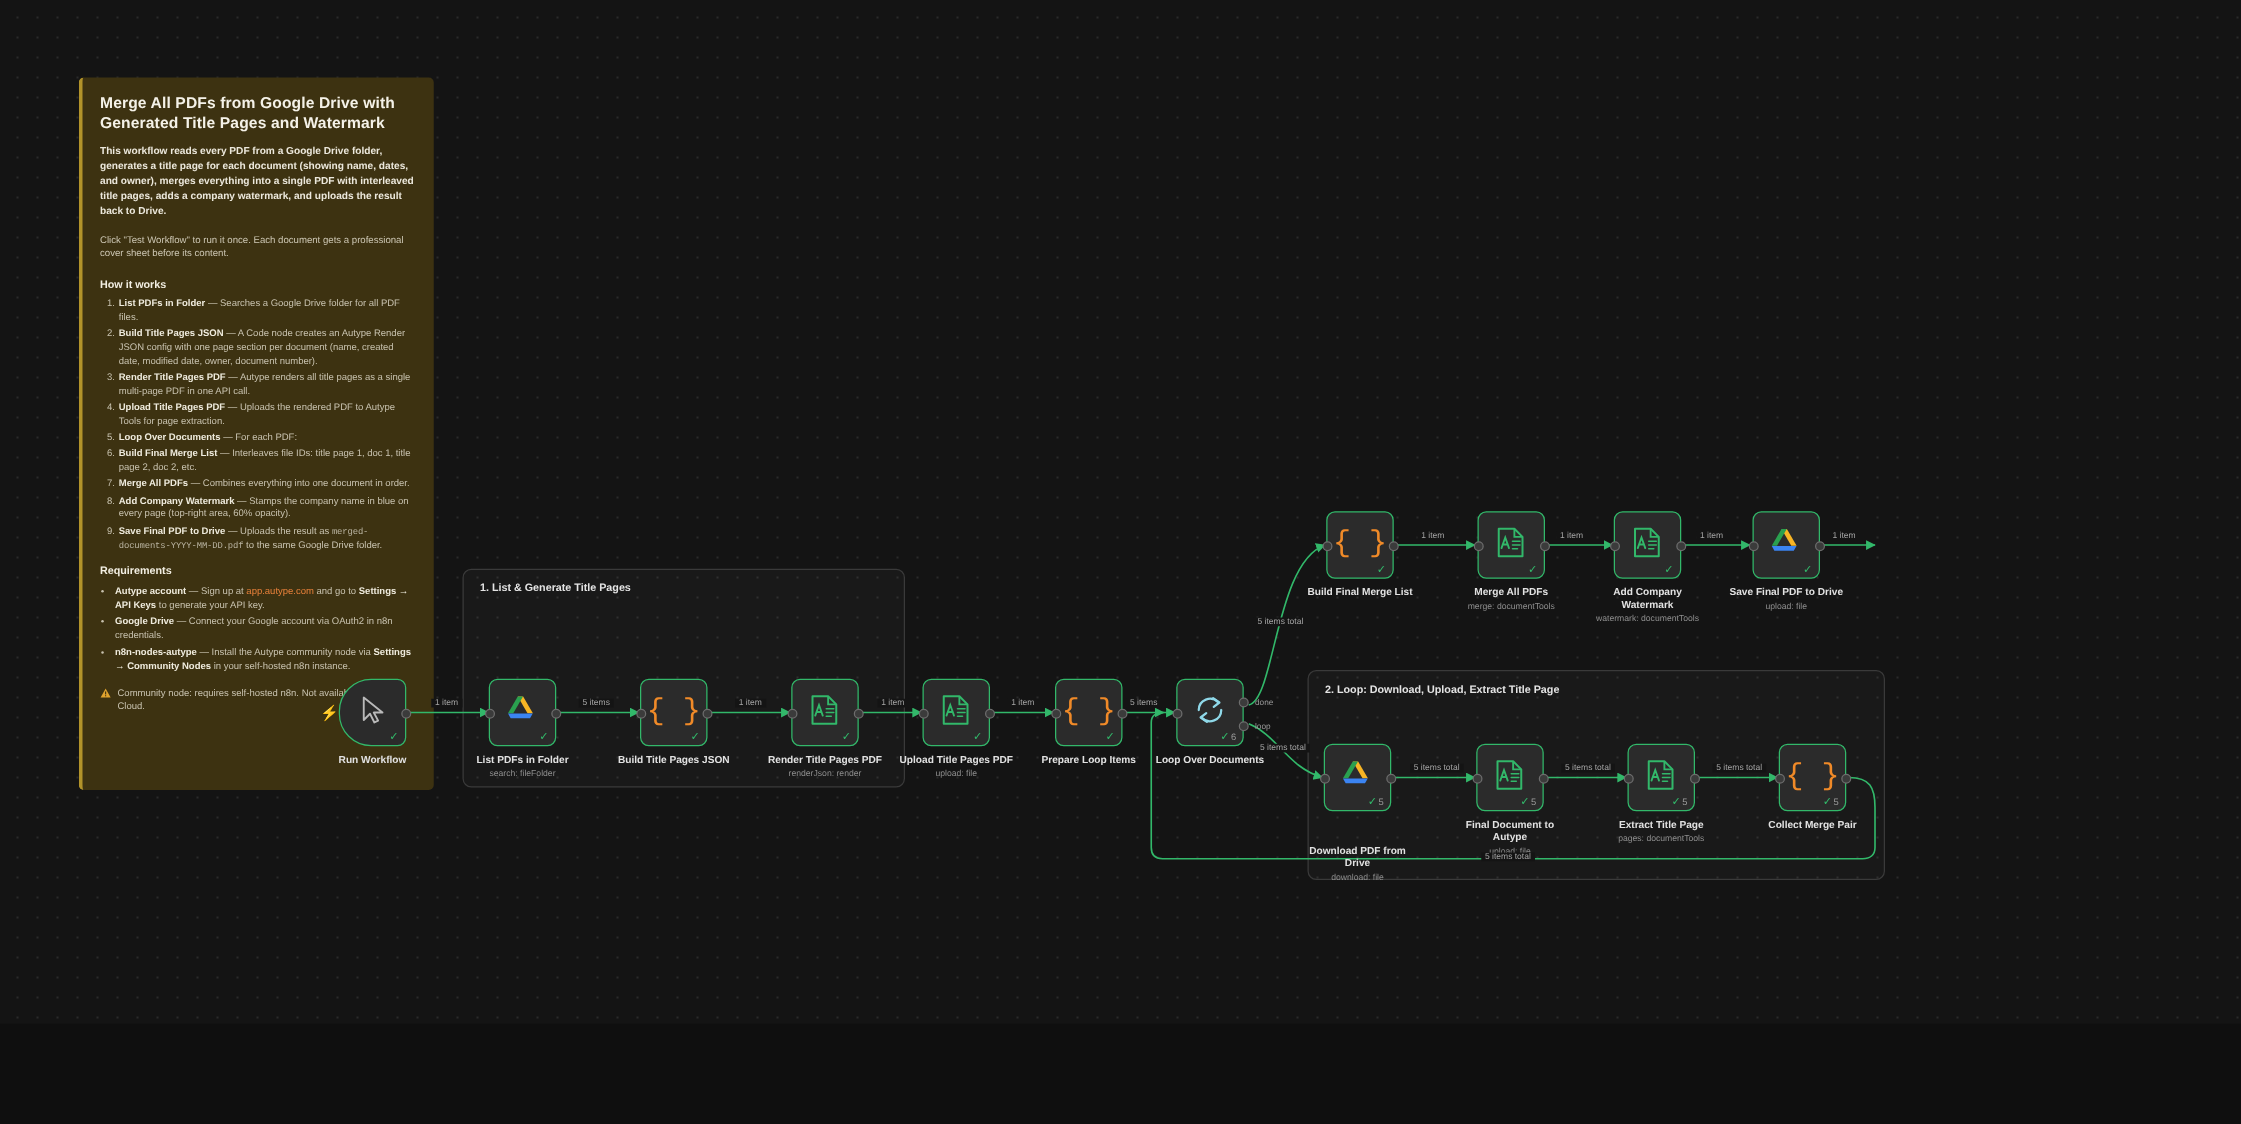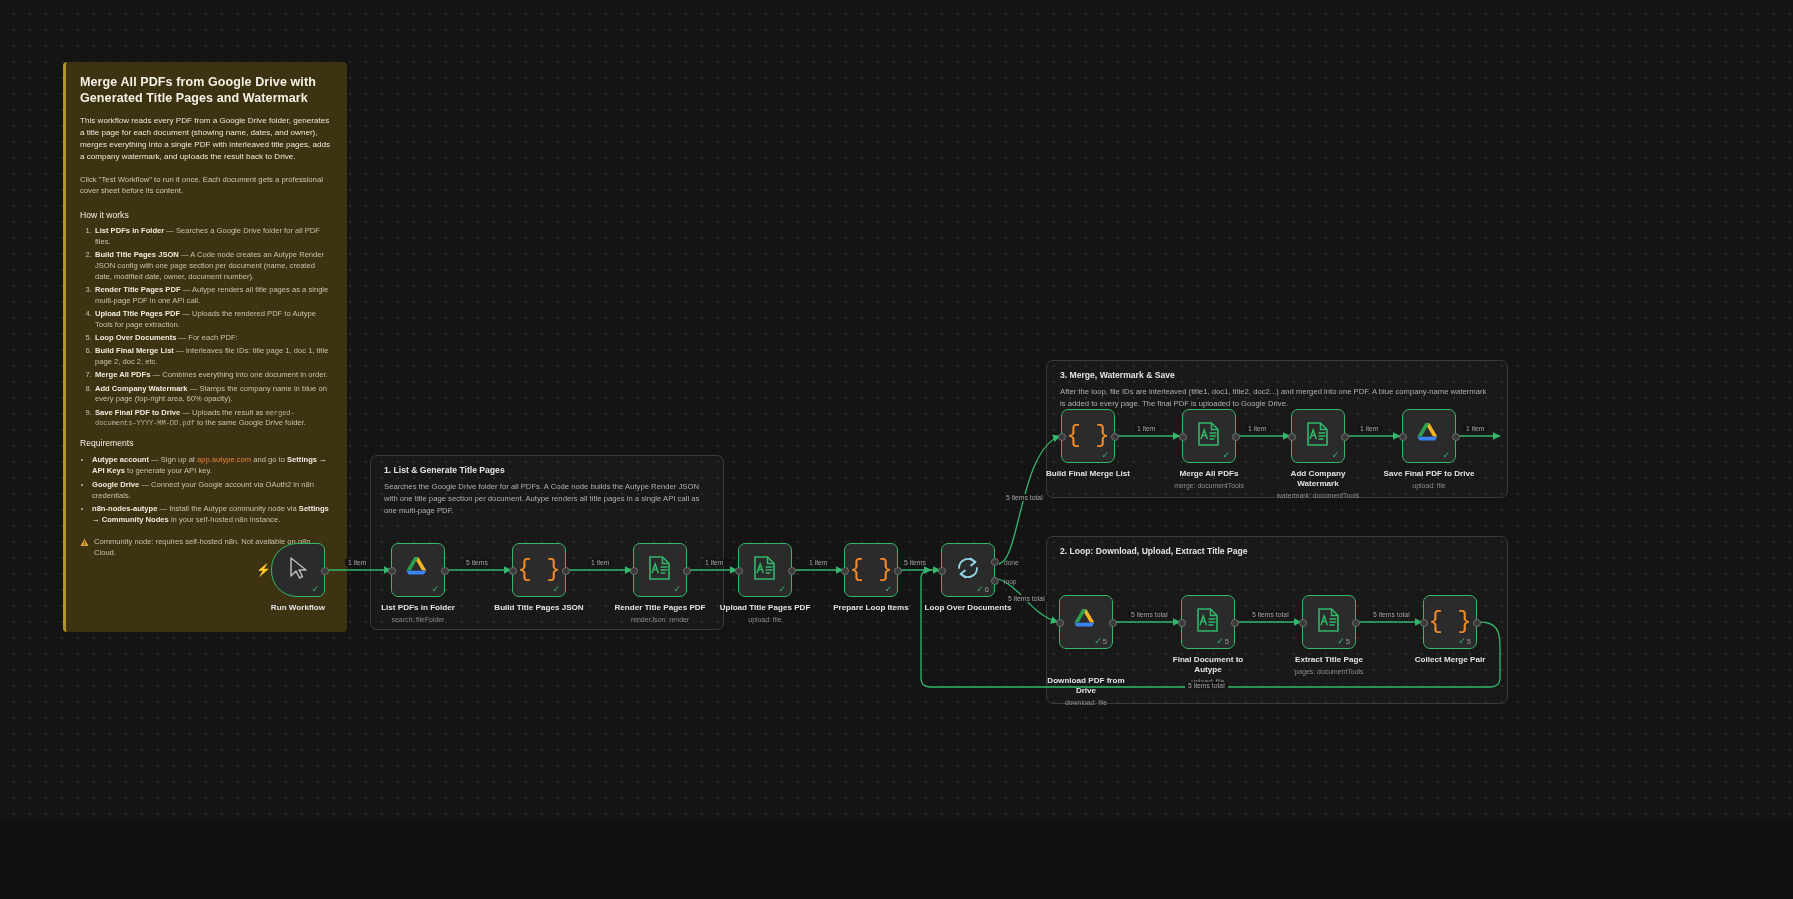--- a/index.html
+++ b/index.html
@@ -28,28 +28,28 @@
     border-radius: 4px;
     padding: 12px 14px 10px 14px;
     color: #e8e4d8;
     overflow: hidden;
   }
   .sticky h1 {
     font-size: 12.5px; line-height: 1.28; font-weight: 700;
     color: #f5f2e8; margin-bottom: 9px; letter-spacing: .1px;
   }
   .sticky .lead {
-    font-size: 8.1px; line-height: 1.48; font-weight: 400;
+    font-size: 8.1px; line-height: 1.48; font-weight: 700;
     color: #ece8dc; margin-bottom: 11px;
   }
   .sticky .note {
     font-size: 7.7px; line-height: 1.5; color: #cdc7b4; margin-bottom: 13px;
   }
   .sticky h2 {
-    font-size: 8.6px; font-weight: 400; color: #f3efe3;
+    font-size: 8.6px; font-weight: 700; color: #f3efe3;
     margin-bottom: 6px; margin-top: 2px;
   }
   .sticky ol { margin: 0 0 0 14px; }
   .sticky ol > li {
     font-size: 7.6px; line-height: 1.42; color: #c8c2af;
     margin-bottom: 2.5px; padding-left: 1px;
   }
   .sticky ol > li b { color: #efebdd; font-weight: 700; }
   .sticky ul.sub { list-style: circle; margin: 2px 0 2px 12px; }
   .sticky ul.sub li {
@@ -167,31 +167,26 @@
             <rect x="5.4" y="4.2" width="1.2" height="3.2" fill="#3d3211"></rect>
             <rect x="5.4" y="8.2" width="1.2" height="1.2" fill="#3d3211"></rect>
           </svg>
       </span>
       <span>Community node: requires self-hosted n8n. Not available on n8n Cloud.</span>
     </div>
   </div>
 
   <div class="group" style="left:370px; top:455px; width:354px; height:175px;">
     <div class="g-title">1. List &amp; Generate Title Pages</div>
-    <div class="g-desc">Searches the Google Drive folder for all PDFs. A Code node builds the Autype Render JSON with one title page section per document. Autype renders all title pages in a single API call as one multi-page PDF.</div>
   </div>
 
   <div class="group" style="left:1046px; top:536px; width:462px; height:168px;">
     <div class="g-title">2. Loop: Download, Upload, Extract Title Page</div>
   </div>
 
-  <div class="group" style="left:1046px; top:360px; width:462px; height:138px;">
-    <div class="g-title">3. Merge, Watermark &amp; Save</div>
-    <div class="g-desc">After the loop, file IDs are interleaved (title1, doc1, title2, doc2...) and merged into one PDF. A blue company-name watermark is added to every page. The final PDF is uploaded to Google Drive.</div>
-  </div>
 
   <svg class="wires">
     <defs>
       <marker id="ah" markerWidth="7" markerHeight="7" refX="5.5" refY="3" orient="auto">
         <path d="M0,0 L6,3 L0,6 Z" fill="#32b86a"></path>
       </marker>
     </defs>
     <g stroke="#32b86a" stroke-width="1.3" fill="none">
 
       <path d="M325,570 L391,570" marker-end="url(#ah)"></path>

